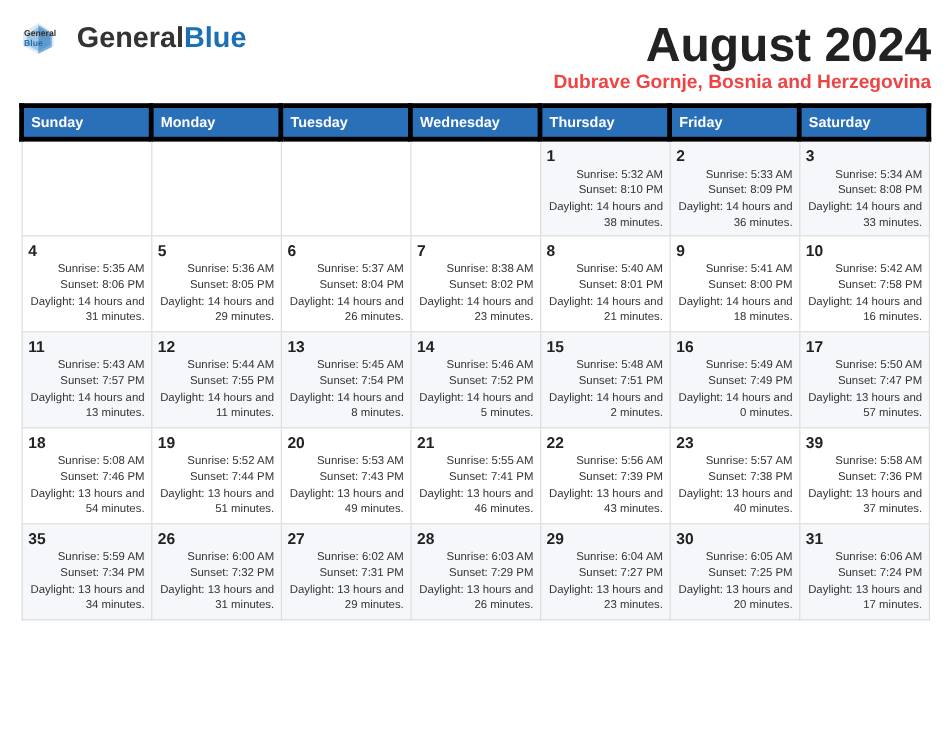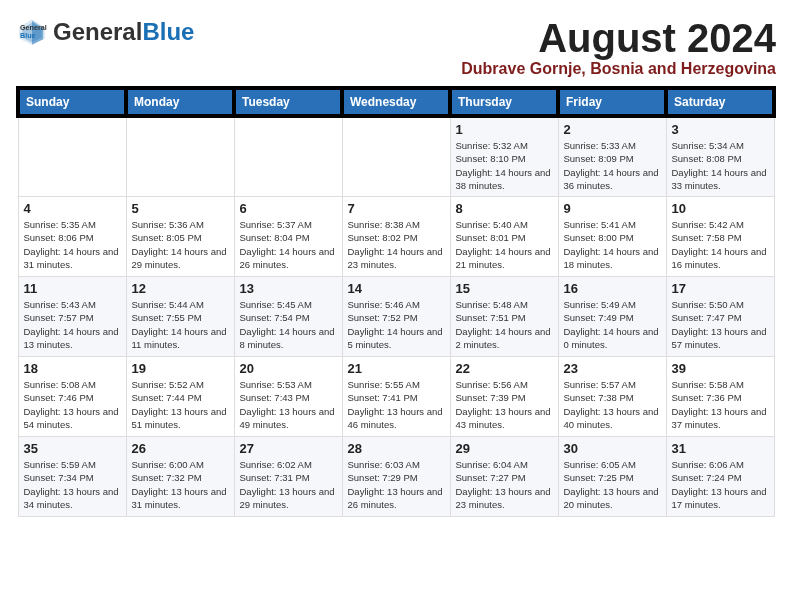--- a/index.html
+++ b/index.html
@@ -12,21 +12,21 @@
     }
     .header {
       display: flex;
       align-items: flex-start;
       justify-content: space-between;
       margin-bottom: 8px;
     }
     .logo {
       display: flex;
       align-items: center;
-      gap: 5px;
+      gap: 16px;
       text-align: right;
     }
     .logo-text {
       font-size: 24px;
       font-weight: bold;
       line-height: 1.1;
     }
     .logo-general { color: #333; }
     .logo-blue { color: #1a6fb5; }
     .logo-icon {
@@ -38,21 +38,21 @@
     }
     .month-year {
       font-size: 40px;
       font-weight: bold;
       color: #222;
       line-height: 1.1;
     }
     .location {
       font-size: 16px;
       font-weight: bold;
-      color: #7f1d1d;
+      color: #ef4444;
     }
     table {
       width: 100%;
       border-collapse: collapse;
       font-size: 10px;
     }
     thead tr th {
       background-color: #2970b8;
       color: #fff;
       text-align: left;
@@ -76,20 +76,21 @@
       font-weight: bold;
       font-size: 13px;
       color: #222;
       display: block;
       margin-bottom: 2px;
     }
     .day-info {
       color: #333;
       font-size: 9.5px;
       line-height: 1.4;
+      text-align: right;
     }
     .empty-cell {
       background: #fff !important;
     }
   </style>
 </head>
 <body>
 
 <div class="header">
   <div class="logo">

